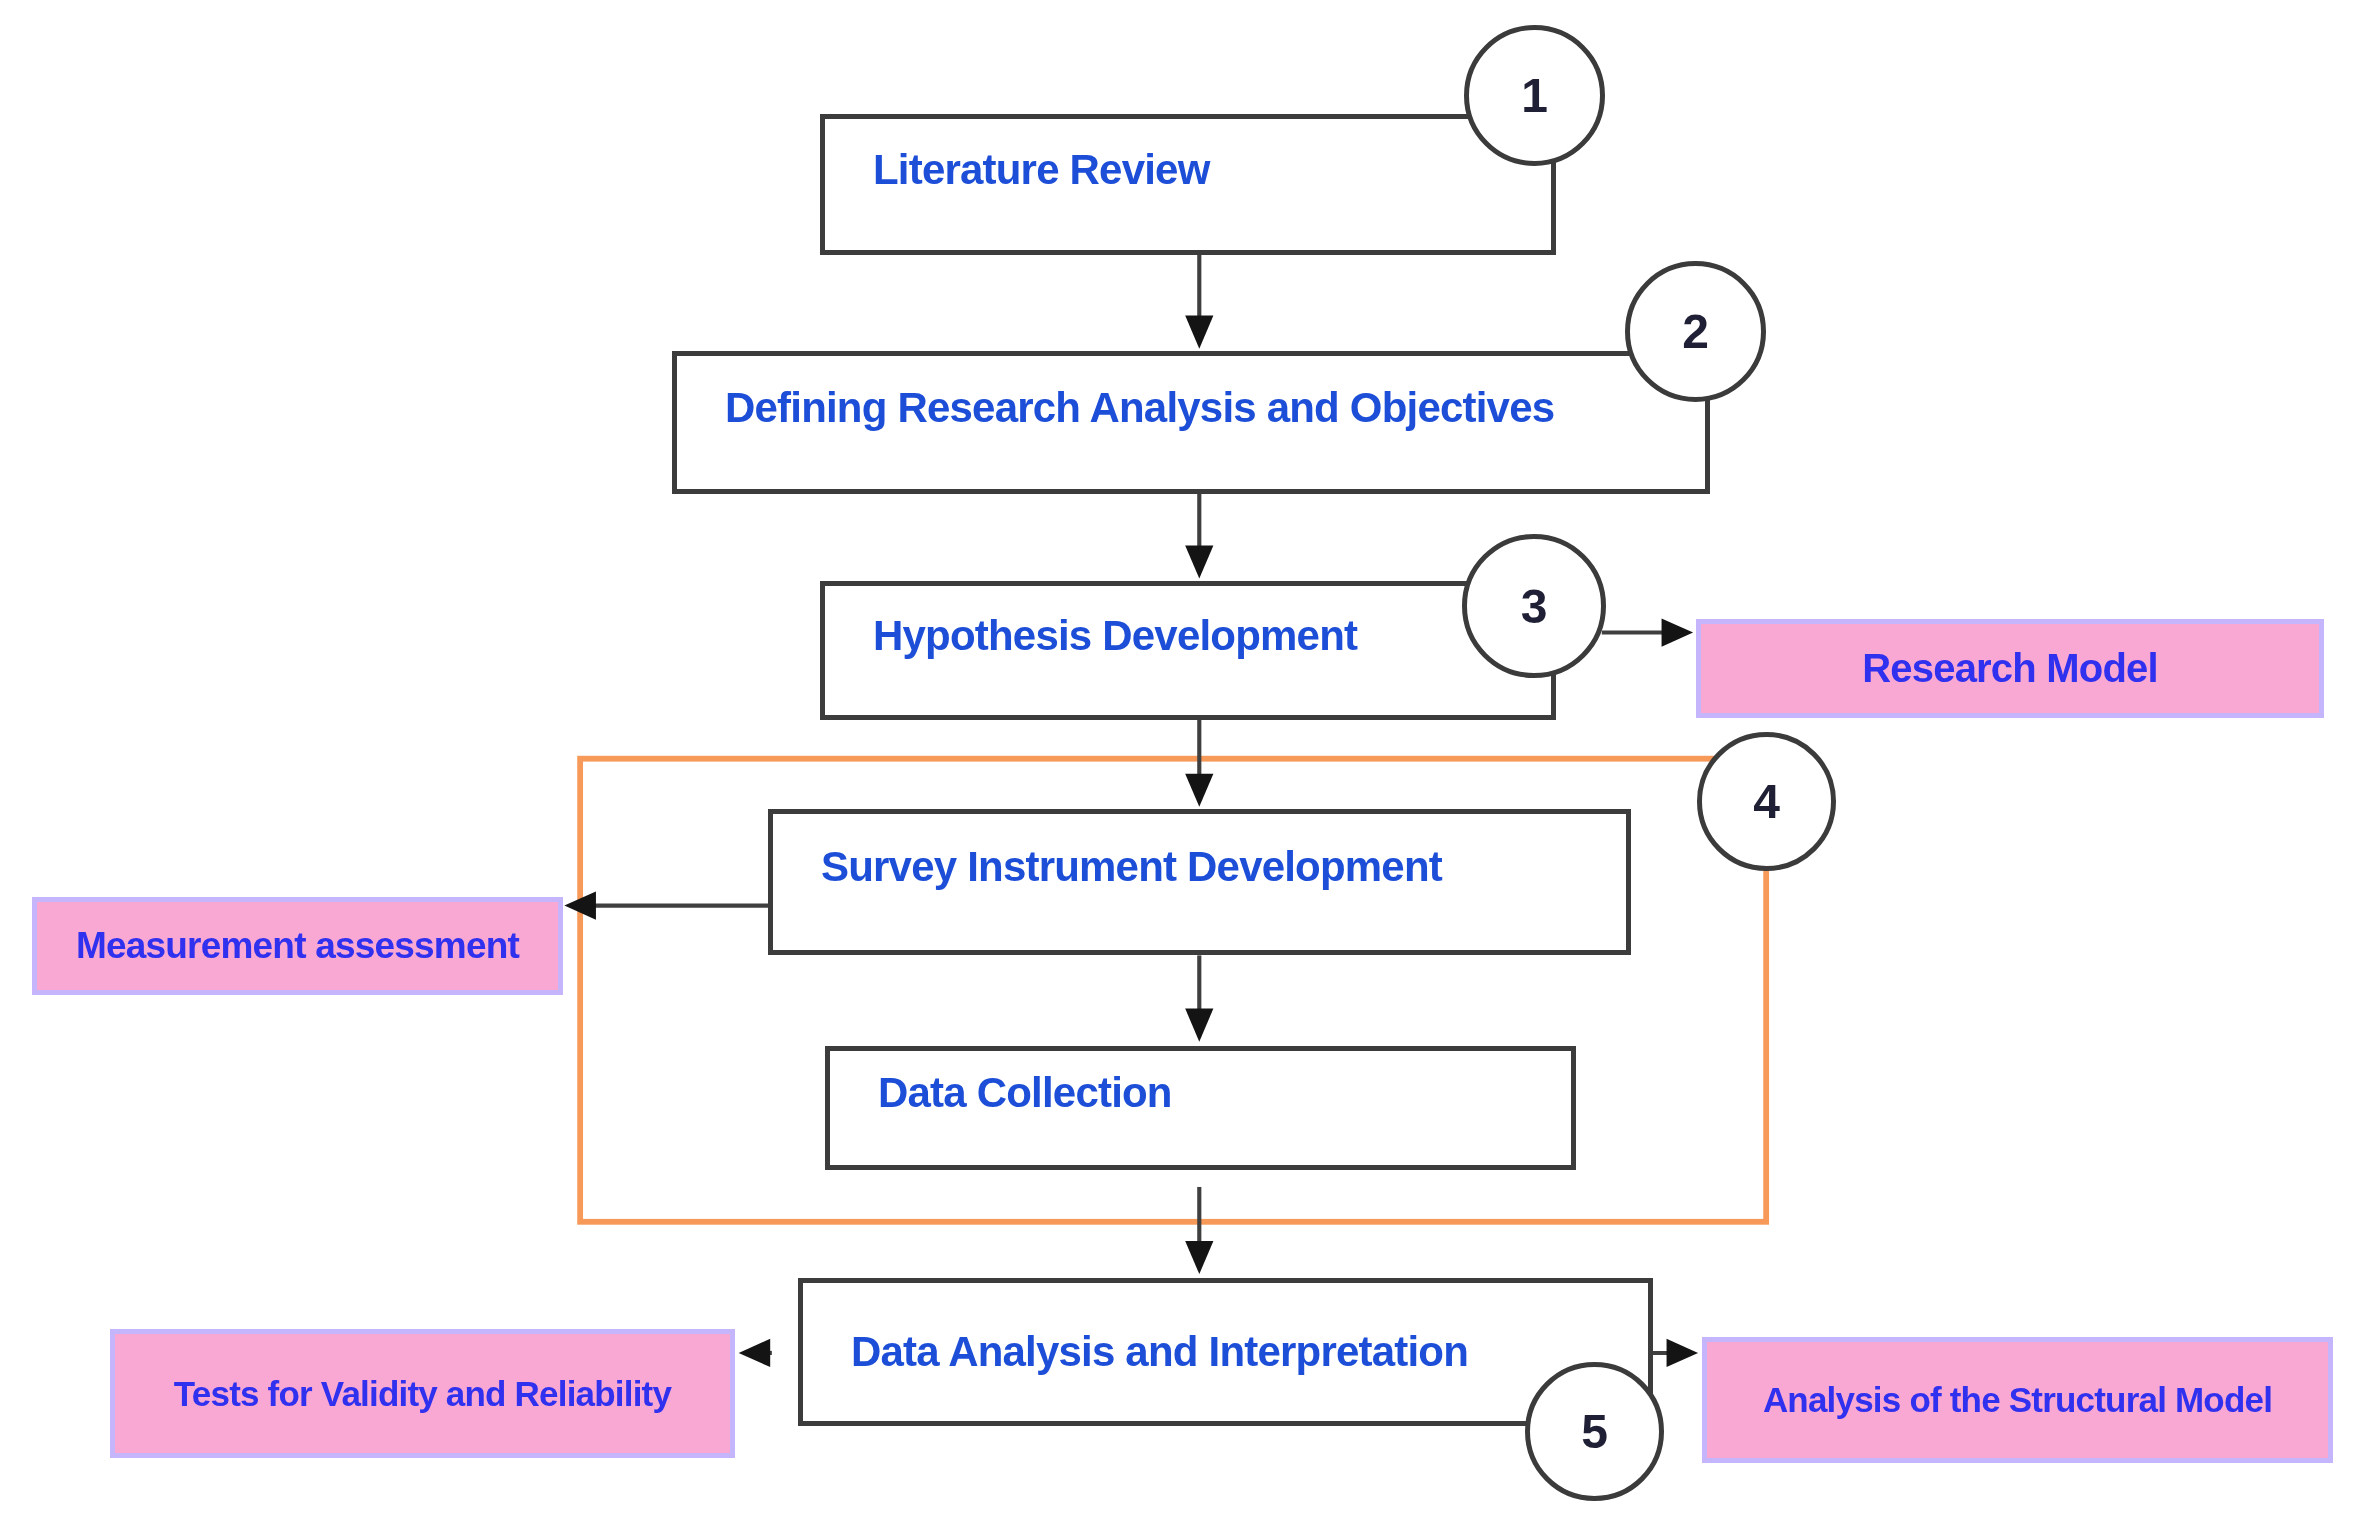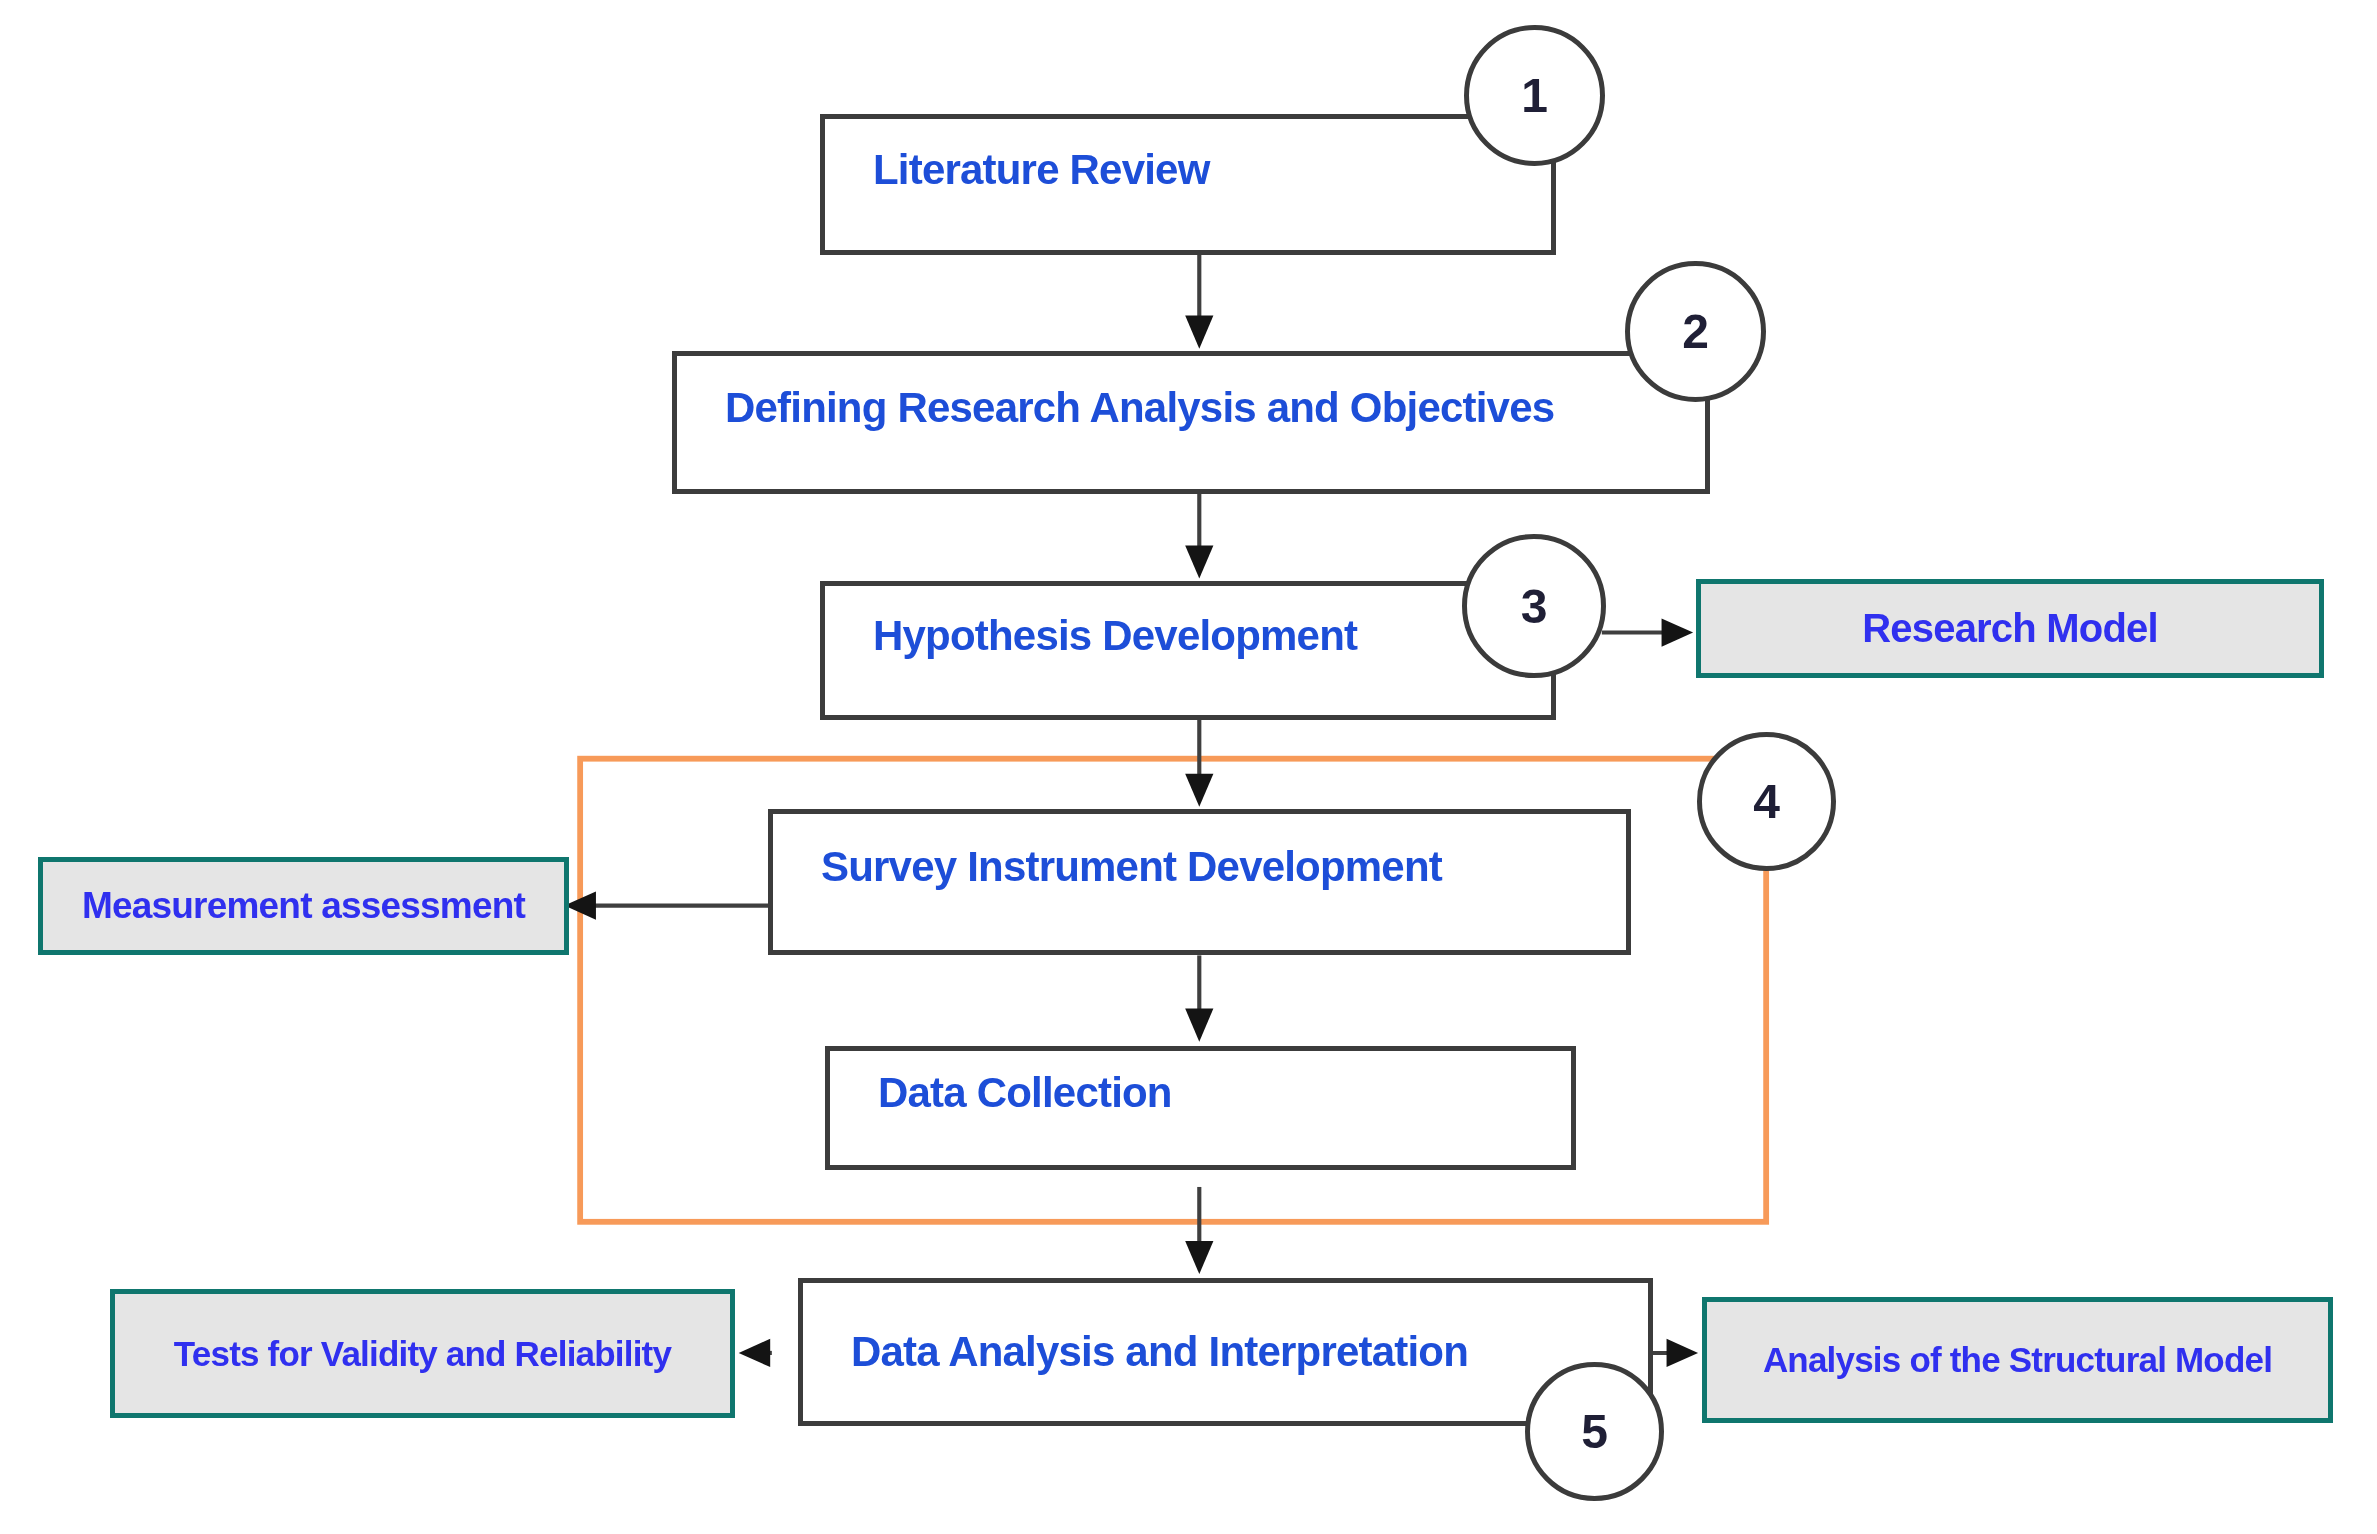--- a/index.html
+++ b/index.html
@@ -14,41 +14,42 @@
   .pbox{
     position:absolute;z-index:2;box-sizing:border-box;
     background:#ffffff;border:5px solid #3c3c3c;
     display:flex;align-items:center;justify-content:flex-start;
     text-align:center;color:#1d4ed8;font-weight:700;
     font-size:42px;letter-spacing:-0.8px;padding-left:48px;
   }
   .pbox.shift-up{padding-bottom:30px;}
   .obox{
     position:absolute;z-index:2;box-sizing:border-box;
-    background:#e5e5e5;border:5px solid #0f766e;
+    background:#f9a8d4;border:5px solid #c4b5fd;
     display:flex;align-items:center;justify-content:center;
     text-align:center;color:#3030ef;font-weight:700;
     letter-spacing:-0.8px;
+    margin-top:40px;
   }
   .stepcircle{
     position:absolute;z-index:3;box-sizing:border-box;
     background:#ffffff;border:5px solid #3b3b3b;border-radius:50%;
     display:flex;align-items:center;justify-content:center;
     color:#1f1f36;font-weight:700;font-size:48px;
   }
   
   #box-literature{left:820px;top:114px;width:736px;height:141px;}
   #box-defining{left:672px;top:351px;width:1038px;height:143px;}
   #box-hypothesis{left:820px;top:581px;width:736px;height:139px;}
   #box-survey{left:768px;top:809px;width:863px;height:146px;}
   #box-collection{left:825px;top:1046px;width:751px;height:124px;}
   #box-analysis{left:770px;top:1278px;width:855px;height:148px;margin-left:28px;}
   
   #box-research-model{left:1696px;top:579px;width:628px;height:99px;font-size:40px;}
-  #box-measurement{left:38px;top:857px;width:531px;height:98px;font-size:37px;}
+  #box-measurement{left:32px;top:857px;width:531px;height:98px;font-size:37px;}
   #box-validity{left:110px;top:1289px;width:625px;height:129px;font-size:35px;align-items:center;}
   #box-structural{left:1702px;top:1297px;width:631px;height:126px;font-size:35px;}
   
   #circle-1{left:1464px;top:25px;width:141px;height:141px;}
   #circle-2{left:1625px;top:261px;width:141px;height:141px;}
   #circle-3{left:1462px;top:534px;width:144px;height:144px;}
   #circle-4{left:1697px;top:732px;width:139px;height:139px;}
   #circle-5{left:1525px;top:1362px;width:139px;height:139px;}
 </style>
 </head>

